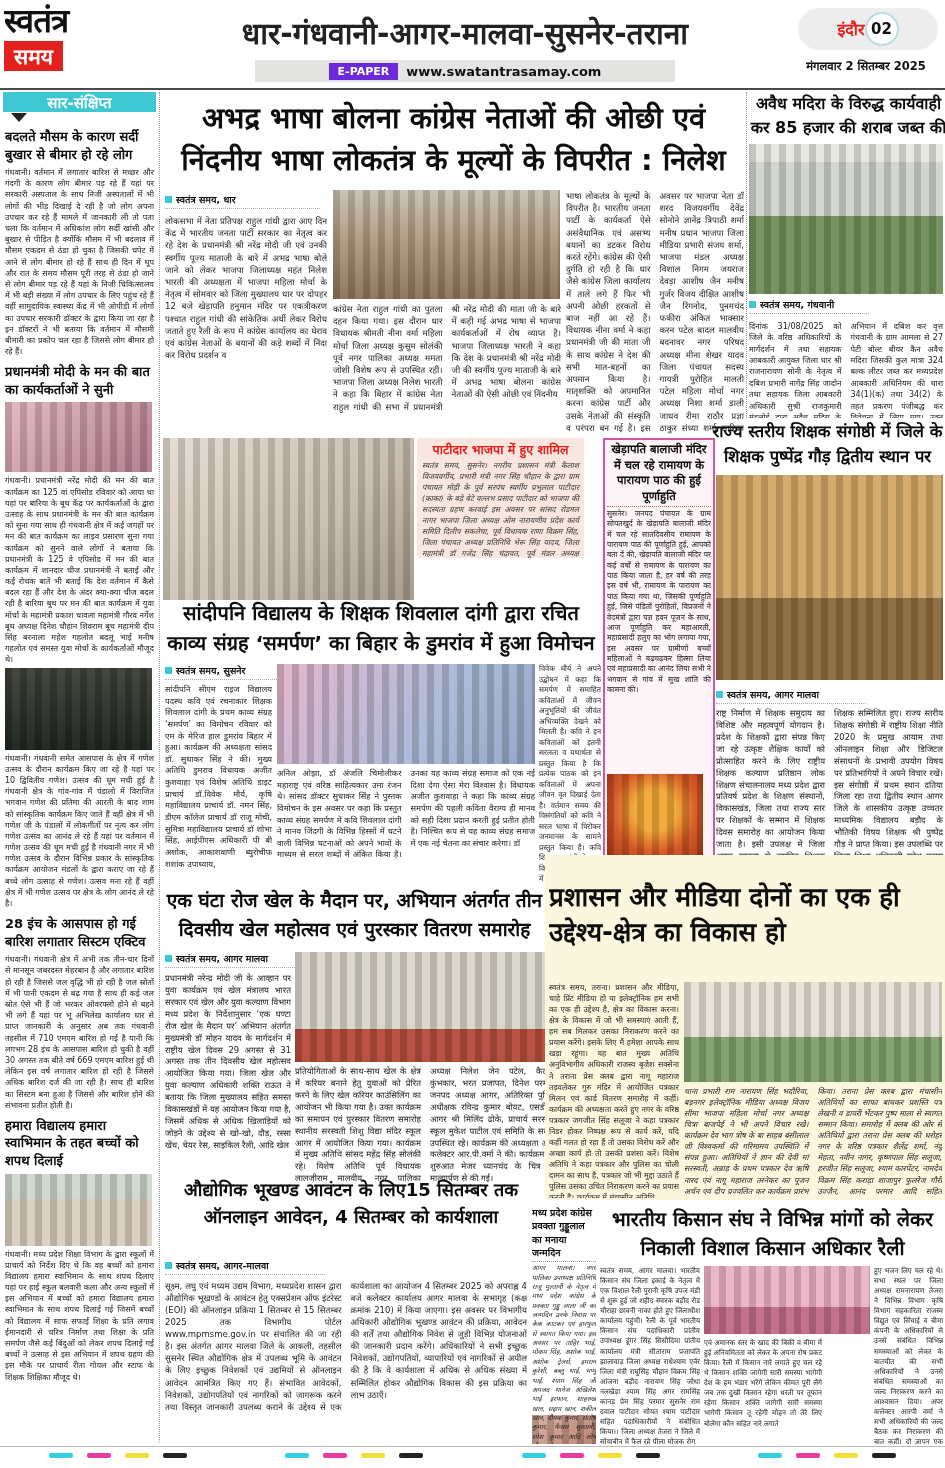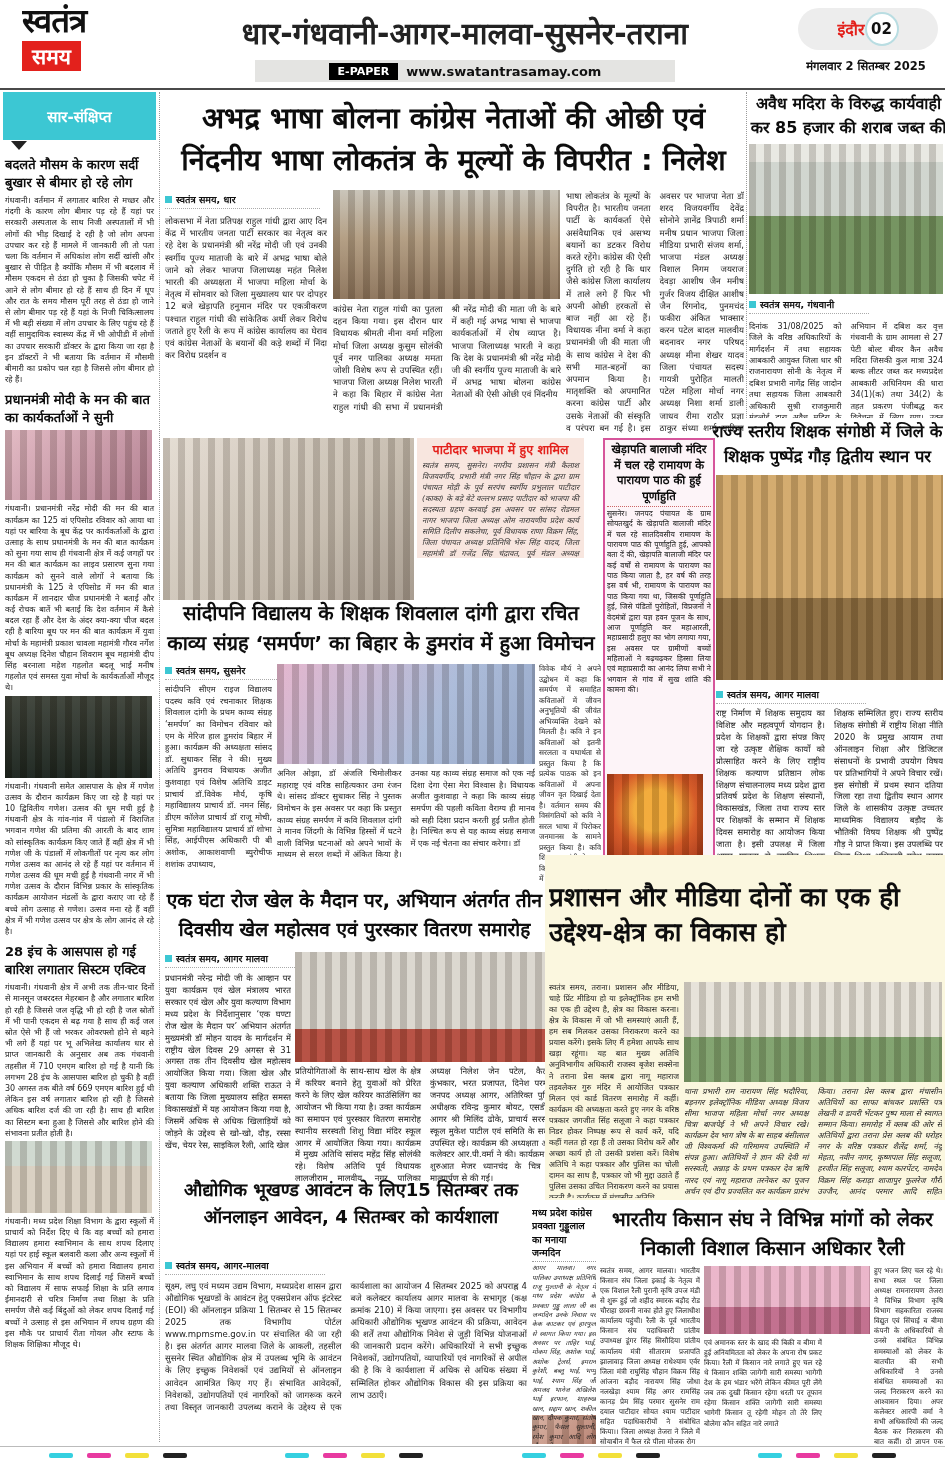--- a/index.html
+++ b/index.html
@@ -5,30 +5,30 @@
   html,body{margin:0;padding:0;background:#d9d9d9;}
   #page{position:relative;width:945px;height:1468px;background:#ffffff;margin:0 auto;
         font-family:"DejaVu Sans","Liberation Sans",sans-serif;color:#1a1a1a;overflow:hidden;}
   .abs{position:absolute;overflow:hidden;}
   
   #header{left:0;top:0;width:945px;height:88px;border-bottom:2px solid #4a4a4a;background:#fff;}
   .logo1{font-size:33px;font-weight:bold;color:#111;line-height:1.05;letter-spacing:-1px;}
   .logo2{display:inline-block;background:#e3211c;color:#fff;font-size:21px;font-weight:bold;padding:1px 10px;margin-top:2px;}
   .region-title{font-size:30px;font-weight:bold;text-align:center;color:#222;line-height:1.3;}
   .epaper-bar{background:#e4e4e2;display:flex;align-items:center;justify-content:center;gap:8px;height:22px;}
-  .epaper-badge{background:#000000;color:#fff;font-weight:bold;font-size:11px;padding:2px 9px;}
+  .epaper-badge{background:#6d28d9;color:#fff;font-weight:bold;font-size:11px;padding:2px 9px;}
   .site{font-size:13px;font-weight:bold;color:#111;}
   .edition-pill{background:#ededed;border-radius:22px;display:flex;align-items:center;justify-content:center;gap:0;height:42px;}
   .edition-name{color:#e3211c;font-weight:bold;font-size:16px;}
   .page-circle{width:30px;height:30px;border-radius:50%;background:#fff;border:2px solid #b9dde2;
                display:flex;align-items:center;justify-content:center;font-weight:bold;font-size:15px;color:#111;}
   .dateline{font-size:11.5px;font-weight:bold;text-align:center;color:#111;}
   
   #sidebar{left:3px;top:92px;width:153px;height:1350px;border-right:1px dotted #9a9a9a;padding-right:3px;}
-  .sb-title{background:#3cc7d3;color:#fff;font-weight:bold;font-size:15px;text-align:center;padding:14px 0;}
+  .sb-title{background:#3cc7d3;color:#fff;font-weight:bold;font-size:15px;text-align:center;padding:0 0;}
   .sb-tri{width:0;height:0;border-left:8px solid transparent;border-right:8px solid transparent;border-top:9px solid #222;margin:1px 0 2px 8px;}
   .sb-h{font-size:13px;font-weight:bold;line-height:1.35;color:#0d0d0d;margin:6px 2px 4px 2px;}
   .sb-b{font-size:8px;line-height:1.4;text-align:justify;color:#222;margin:0 2px;}
   
   .hl{font-weight:bold;color:#0d0d0d;text-align:center;}
   .bt{font-size:8.6px;line-height:1.42;text-align:justify;color:#1c1c1c;}
   .byline{display:flex;align-items:center;gap:4px;border-bottom:1px dotted #aaa;padding-bottom:2px;}
   .byline .sq{width:7px;height:7px;background:#3cc7d3;flex:0 0 auto;}
   .byline .bl{font-size:9.5px;font-weight:bold;color:#111;}
   .cols2{column-count:2;column-gap:9px;}
@@ -61,21 +61,21 @@
   .mg{display:flex;gap:14px;}
   .mk{width:24px;height:5px;border-radius:2px;display:inline-block;}
   .mk.c{background:#35d0e0;}.mk.m{background:#e83aa0;}.mk.y{background:#f2e03a;}.mk.k{background:#222;}
 </style>
 </head>
 <body>
 
 <div id="page">
 
   <div class="abs" id="header">
-    <div class="abs" style="left:22px;top:4px;width:110px;">
+    <div class="abs" style="left:4px;top:4px;width:110px;">
       <div class="logo1">स्वतंत्र</div>
       <div class="logo2">समय</div>
     </div>
     <div class="abs region-title" style="left:200px;top:14px;width:530px;">धार-गंधवानी-आगर-मालवा-सुसनेर-तराना</div>
     <div class="abs epaper-bar" style="left:255px;top:60px;width:420px;">
       <span class="epaper-badge">E-PAPER</span>
       <span class="site">www.swatantrasamay.com</span>
     </div>
     <div class="abs edition-pill" style="left:798px;top:8px;width:140px;">
       <span class="edition-name">इंदौर</span>
@@ -103,20 +103,21 @@
       <div class="ph ph-night" style="width:147px;height:82px;margin:2px 2px 3px 2px;"></div>
       <div class="sb-b">गंधवानी। गंधवानी समेत आसपास के क्षेत्र में गणेश उत्सव के दौरान कार्यक्रम किए जा रहे है यहां पर 10 द्विवितीय गणेश। उत्सव की धूम मची हुई है गंधवानी क्षेत्र के गांव-गांव में पंडालो में विराजित भगवान गणेश की प्रतिमा की आरती के बाद शाम को सांस्कृतिक कार्यक्रम किए जाते हैं वहीं क्षेत्र में भी गणेश जी के पंडालों में लोकगीतों पर नृत्य कर लोग गणेश उत्सव का आनंद ले रहे हैं यहां पर वर्तमान में गणेश उत्सव की धूम मची हुई है गंधवानी नगर में भी गणेश उत्सव के दौरान विभिन्न प्रकार के सांस्कृतिक कार्यक्रम आयोजन मंडलों के द्वारा कराए जा रहे हैं बच्चे लोग उत्साह से गणेश। उत्सव मना रहे हैं वहीं क्षेत्र में भी गणेश उत्सव पर क्षेत्र के लोग आनंद ले रहे है।</div>
     </div>
 
     <div>
       <div class="sb-h">28 इंच के आसपास हो गई बारिश लगातार सिस्टम एक्टिव</div>
       <div class="sb-b">गंधवानी। गंधवानी क्षेत्र में अभी तक तीन-चार दिनों से मानसून जबरदस्त मेहरबान है और लगातार बारिश हो रही है जिससे जल वृद्धि भी हो रही है जल स्रोतों में भी पानी एकदम से बढ़ गया है साथ ही कई जल स्रोत ऐसे भी हैं जो भरकर ओवरफ्लो होने से बहने भी लगे हैं यहां पर भू अभिलेख कार्यालय धार से प्राप्त जानकारी के अनुसार अब तक गंधवानी तहसील में 710 एमएम बारिश हो गई है यानी कि लगभग 28 इंच के आसपास बारिश हो चुकी है वहीं 30 अगस्त तक बीते वर्ष 669 एमएम बारिश हुई थी लेकिन इस वर्ष लगातार बारिश हो रही है जिससे अधिक बारिश दर्ज की जा रही है। साथ ही बारिश का सिस्टम बना हुआ है जिससे और बारिश होने की संभावना प्रतीत होती है।</div>
     </div>
 
     <div>
+      <div class="sb-h">हमारा विद्यालय हमारा स्वाभिमान के तहत बच्चों को शपथ दिलाई</div>
       <div class="ph ph-class" style="width:147px;height:72px;margin:2px 2px 3px 2px;"></div>
       <div class="sb-b">गंधवानी। मध्य प्रदेश शिक्षा विभाग के द्वारा स्कूलों में प्राचार्य को निर्देश दिए थे कि वह बच्चों को हमारा विद्यालय हमारा स्वाभिमान के साथ शपथ दिलाए यहां पर हाई स्कूल बलवारी कला और अन्य स्कूलों में इस अभियान में बच्चों को हमारा विद्यालय हमारा स्वाभिमान के साथ शपथ दिलाई गई जिसमें बच्चों को विद्यालय में साफ सफाई शिक्षा के प्रति लगाव ईमानदारी से चरित्र निर्माण तथा शिक्षा के प्रति समर्पण जैसे कई बिंदुओं को लेकर शपथ दिलाई गई बच्चों ने उत्साह से इस अभियान में शपथ ग्रहण की इस मौके पर प्राचार्य रीता गोयल और स्टाफ के शिक्षक शिक्षिका मौजूद थे।</div>
     </div>
   </div>
 
   <div class="abs hl" style="left:162px;top:97px;width:583px;font-size:29px;line-height:1.45;">अभद्र भाषा बोलना कांग्रेस नेताओं की ओछी एवं निंदनीय भाषा लोकतंत्र के मूल्यों के विपरीत : निलेश</div>
   <div class="abs byline" style="left:165px;top:193px;width:155px;">
     <span class="sq"></span>
     <span class="bl">स्वतंत्र समय, धार</span>
   </div>

